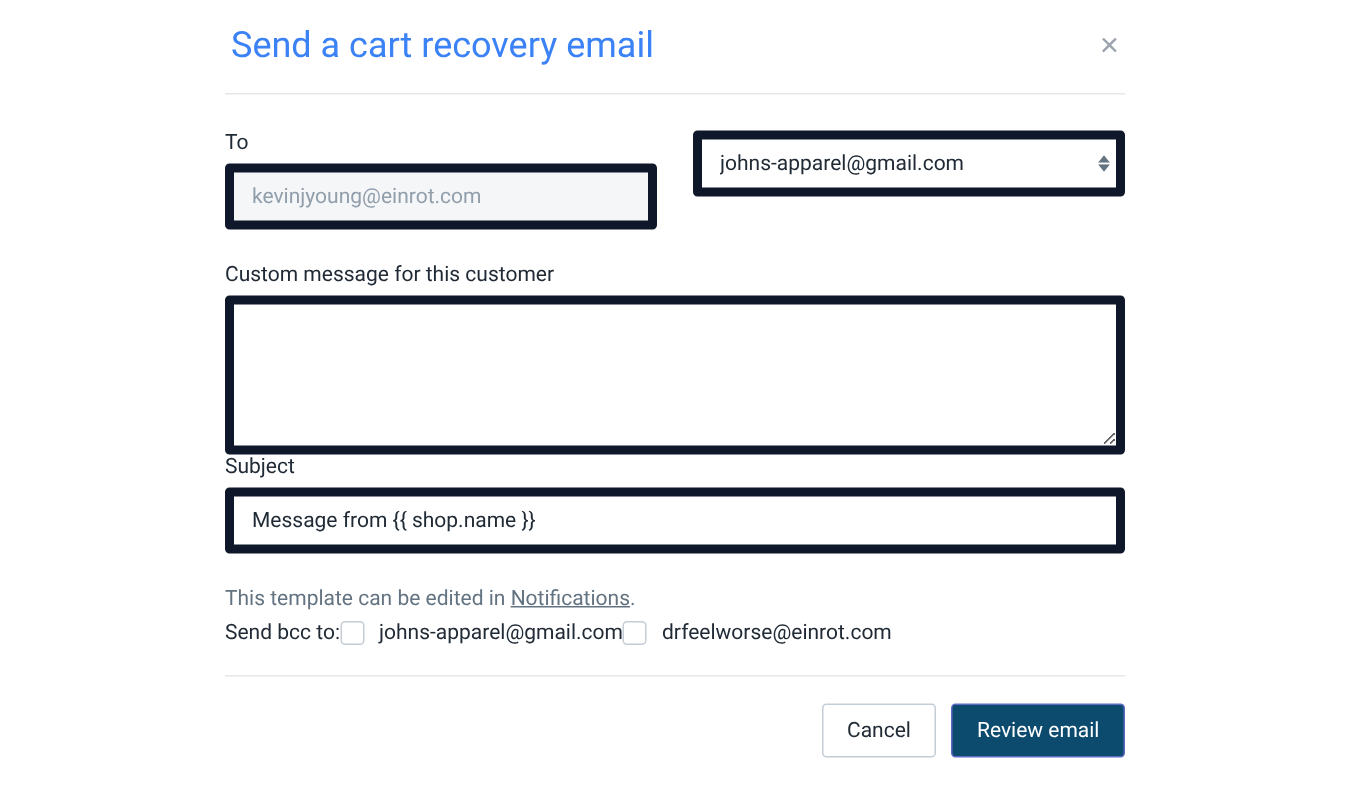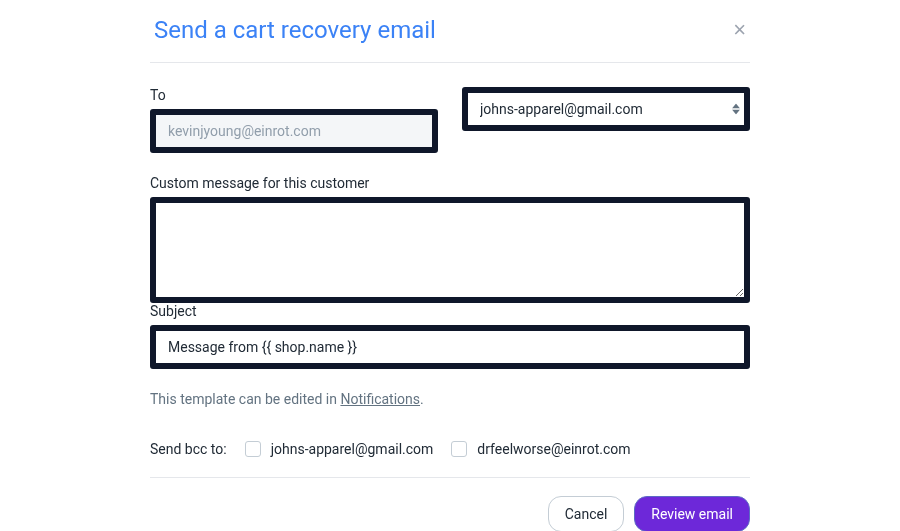--- a/index.html
+++ b/index.html
@@ -85,30 +85,29 @@
     }
     .select-caret svg { display: block; }
     .textarea {
       min-height: 106px;
       resize: vertical;
     }
     .helper {
       color: #637381;
       font-size: 14px;
       margin-top: 10px;
-      margin-bottom: 34px;
+      margin-bottom: 7px;
     }
     .helper a {
       color: #637381;
       text-decoration: underline;
     }
     .bcc-row {
       display: flex;
       align-items: center;
-      gap: 18px;
       font-size: 14px;
       color: #212b36;
       margin-bottom: 20px;
     }
     .bcc-opt {
       display: flex;
       align-items: center;
       gap: 10px;
     }
     .checkbox {
@@ -124,33 +123,33 @@
       border-top: 1px solid #e5e7eb;
       margin: 0 0 18px 0;
     }
     .footer {
       display: flex;
       justify-content: flex-end;
       gap: 10px;
       padding-bottom: 4px;
     }
     .btn {
-      border-radius: 13px;
+      border-radius: 3px;
       padding: 9px 16px;
       font-size: 14px;
       cursor: pointer;
       font-family: inherit;
     }
     .btn-secondary {
       background: #fff;
       border: 1px solid #c4cdd5;
       color: #212b36;
     }
     .btn-primary {
-      background: #6d28d9;
+      background: #0c4a6e;
       border: 1px solid #5c6ac4;
       color: #fff;
     }
   </style>
 </head>
 <body>
 
 <div class="modal">
 
   <div class="modal-header">

